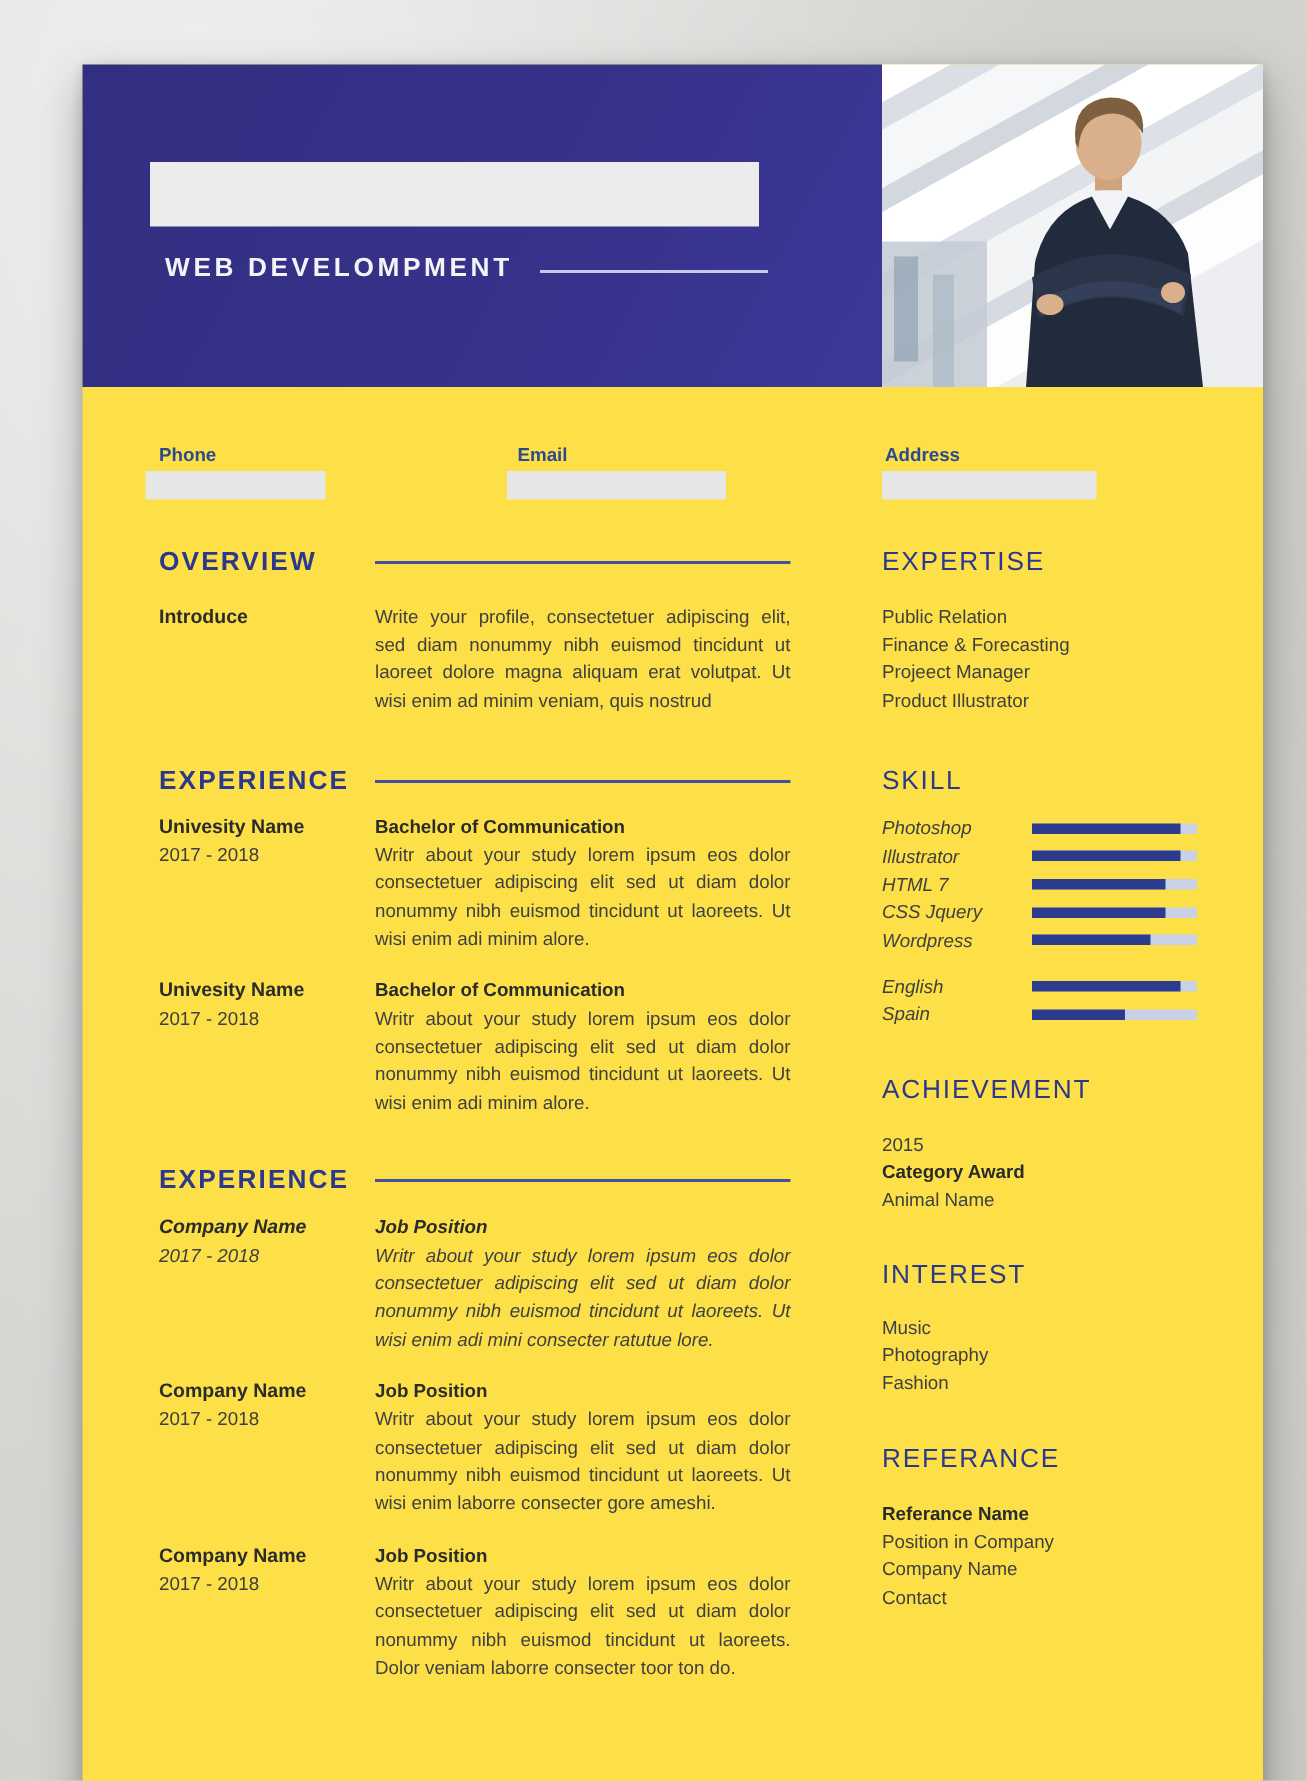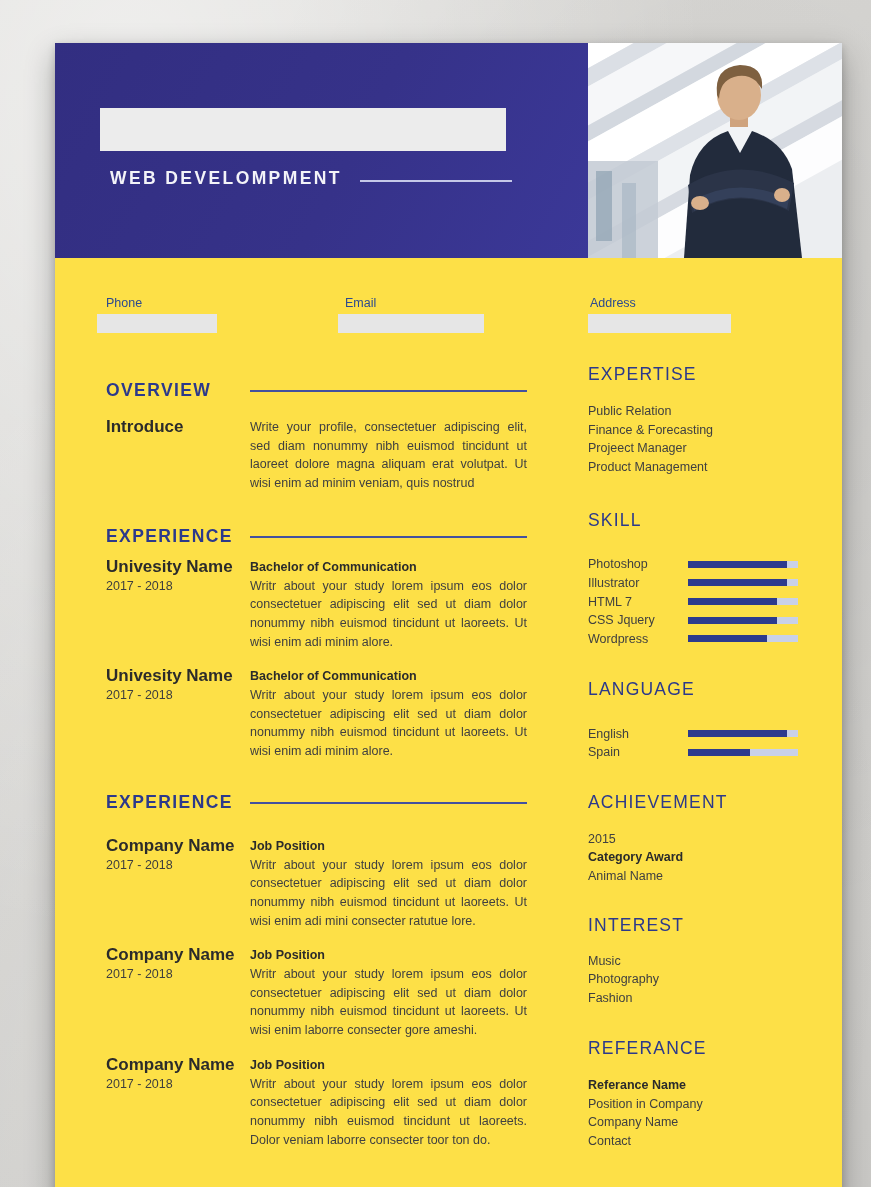--- a/index.html
+++ b/index.html
@@ -33,38 +33,38 @@
   .title-line { flex:1; height:2px; background:#c5c8e8; margin-left:18px; margin-top:12px; }
   .photo { width:254px; height:215px; display:block; }
   
   .contact-item { position:absolute; top:253px; }
   .contact-phone { left:42px; width:120px; }
   .contact-phone .contact-label { padding-left:9px; }
   .contact-email { left:283px; width:146px; }
   .contact-email .contact-label { padding-left:7px; }
   .contact-address { left:533px; width:143px; }
   .contact-address .contact-label { padding-left:2px; }
-  .contact-label { color:#2c4a8f; font-weight:400; font-size:12.5px; line-height:14px; margin-bottom:4px; }
+  .contact-label { color:#2c4a8f; font-weight:700; font-size:12.5px; line-height:14px; margin-bottom:4px; }
   .contact-box { height:19px; width:100%; background:#e6e6e6; }
   
-  .col-left  { position:absolute; left:51px;  top:336px; width:421px; }
+  .col-left  { position:absolute; left:51px;  top:320px; width:421px; }
   .col-right { position:absolute; left:533px; top:320px; width:210px; }
   .sec-head { display:flex; align-items:flex-start; }
   .sec-title { font-size:17.5px; line-height:22px; font-weight:700; color:#2c398b; letter-spacing:1.4px; width:144px; flex:none; }
   .sec-line { flex:1; height:2px; background:#43519e; margin-top:11px; }
   .row { display:flex; }
   .row-label { width:144px; flex:none; padding-right:12px; }
   .row-body { width:277px; }
-  .lbl  { font-weight:700; color:#2b2b2b; font-size:17px; line-height:18.7px; }
+  .lbl  { font-weight:700; color:#2b2b2b; font-size:13px; line-height:18.7px; }
   .dates{ color:#3e3e3e; font-size:12.5px; line-height:18.7px; }
   .body-title { font-weight:700; color:#2b2b2b; font-size:12.5px; line-height:18.7px; }
   .body-text  { color:#404040; font-size:12.5px; line-height:18.7px; text-align:justify; }
   .mt17 { margin-top:17px; } .mt32 { margin-top:32px; }
   .mt11 { margin-top:11px; } .mt16 { margin-top:16px; }
-  .mt30 { margin-top:30px; } .mt10 { margin-top:24px; }
+  .mt30 { margin-top:30px; } .mt10 { margin-top:12px;font-style:italic; }
   .mt29 { margin-top:29px; } .mt28 { margin-top:28px; }
   
   .rsec-title { font-size:17.5px; line-height:22px; font-weight:400; color:#2c398b; letter-spacing:1.2px; }
   .ritem { color:#404040; font-size:12.5px; line-height:18.7px; }
   .skill-row { display:flex; align-items:center; height:18.7px; }
   .skill-label { flex:1; color:#404040; font-size:12.5px; }
   .bar-track { width:110px; height:7px; background:#c9d1e8; flex:none; }
   .bar-fill { height:7px; background:#2d3b8d; }
   .interest-cols { display:flex; }
   .interest-col1 { width:112px; }
@@ -204,21 +204,21 @@
 
   </div>
 
   <div class="col-right">
 
     <div class="rsec-title">EXPERTISE</div>
     <div class="mt17">
       <div class="ritem">Public Relation</div>
       <div class="ritem">Finance &amp; Forecasting</div>
       <div class="ritem">Projeect Manager</div>
-      <div class="ritem">Product Management</div>
+      <div class="ritem">Product Illustrator</div>
     </div>
 
     <div class="rsec-title mt32">SKILL</div>
     <div class="mt10">
       <div class="skill-row">
         <div class="skill-label">Photoshop</div>
         <div class="bar-track">
             <div class="bar-fill" style="width: 90%;"></div>
           </div>
       </div>
@@ -241,21 +241,20 @@
           </div>
       </div>
       <div class="skill-row">
         <div class="skill-label">Wordpress</div>
         <div class="bar-track">
             <div class="bar-fill" style="width: 72%;"></div>
           </div>
       </div>
     </div>
 
-    <div class="rsec-title mt30">LANGUAGE</div>
     <div class="mt10">
       <div class="skill-row">
         <div class="skill-label">English</div>
         <div class="bar-track">
             <div class="bar-fill" style="width: 90%;"></div>
           </div>
       </div>
       <div class="skill-row">
         <div class="skill-label">Spain</div>
         <div class="bar-track">

